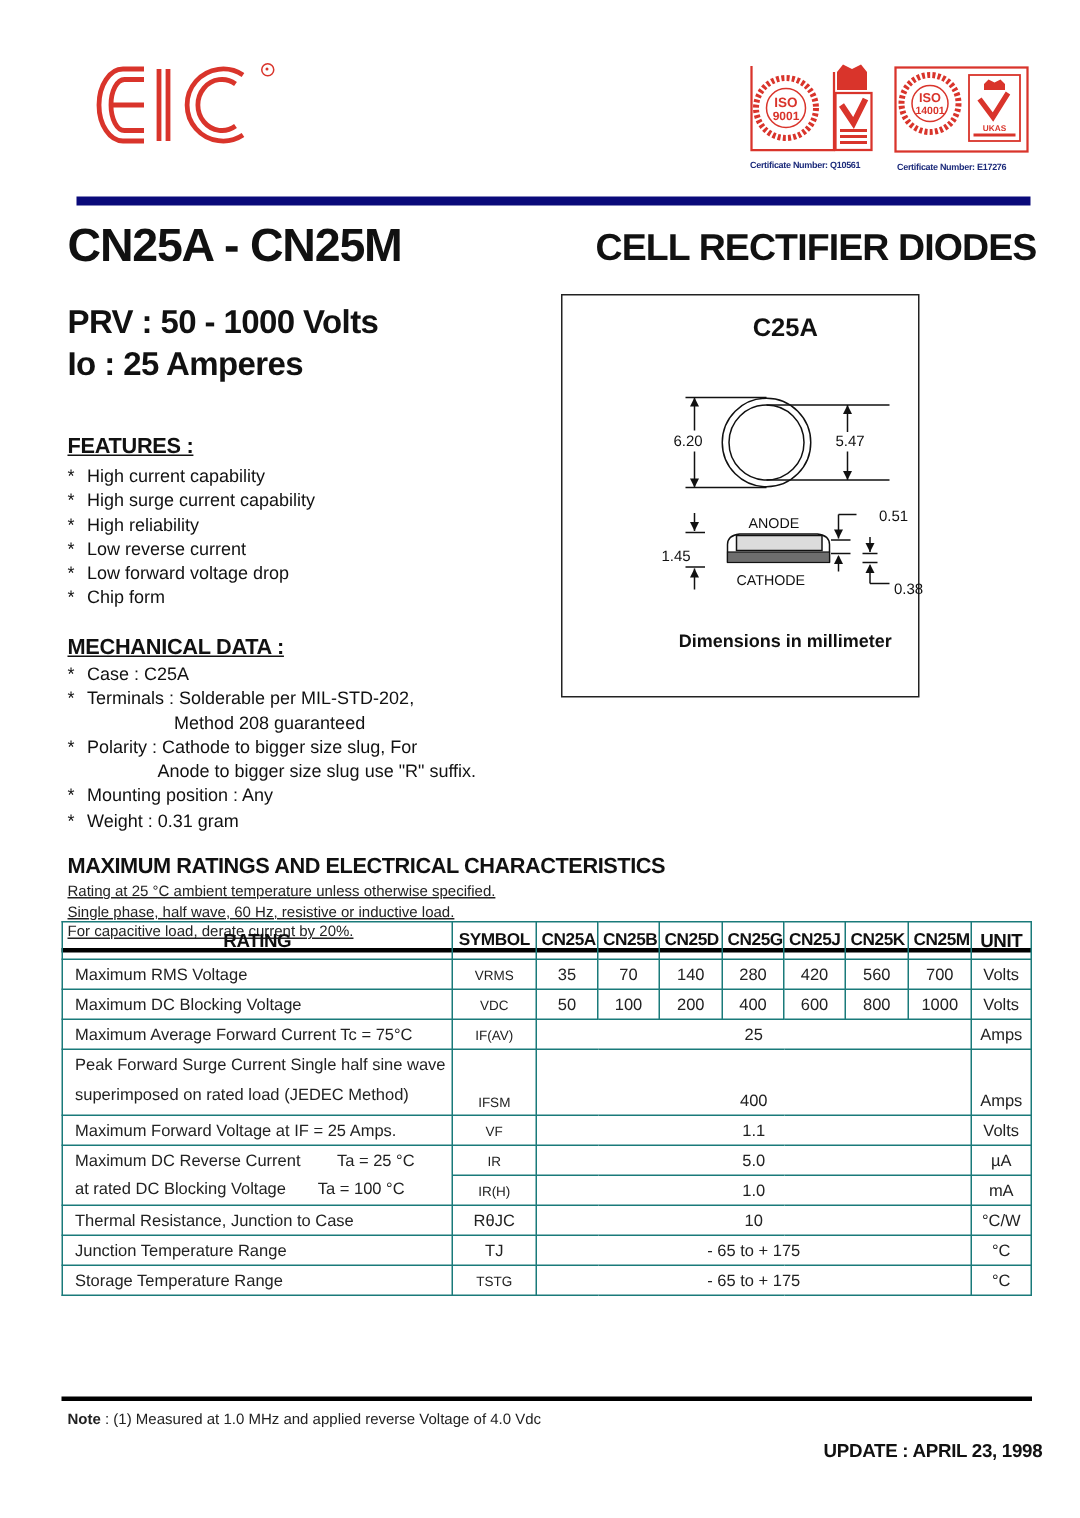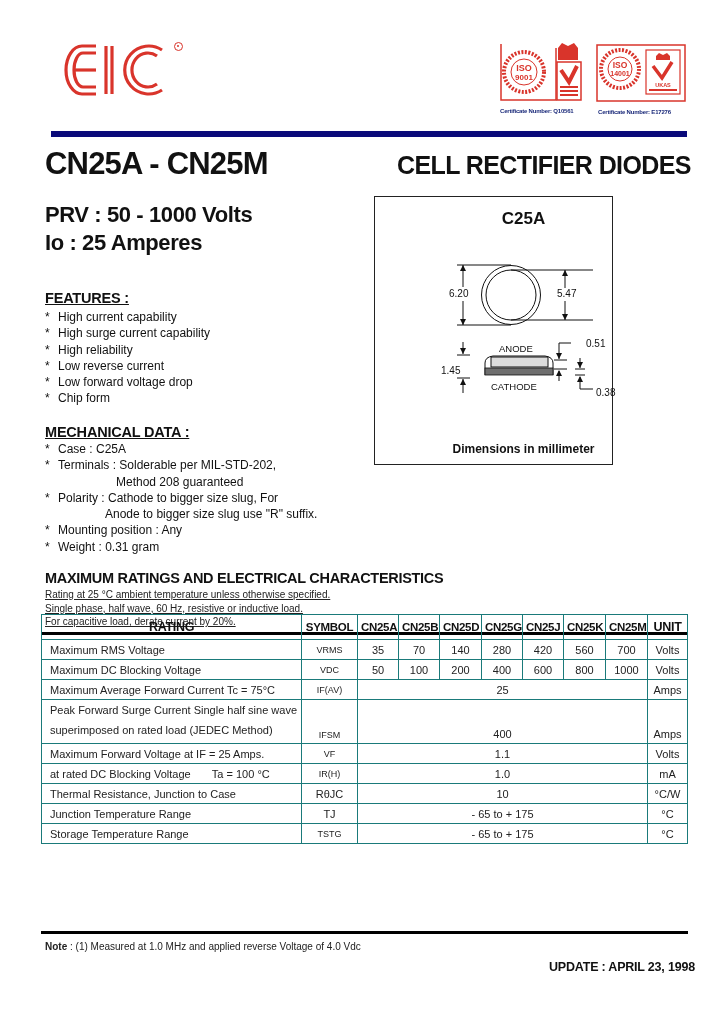--- a/index.html
+++ b/index.html
@@ -23,21 +23,21 @@
   .section-head { left: 45px; font-size: 14.5px; font-weight: bold; letter-spacing: -0.2px; text-decoration: underline; }
   .bullet-list { left: 45px; font-size: 12px; line-height: 16.3px; }
   .bullet-list .li { position: relative; padding-left: 13px; white-space: nowrap; }
   .bullet-list .li .star { position: absolute; left: 0; top: 0; }
   .bullet-list .cont { white-space: nowrap; }
 
   
   .dia-box { left: 374px; top: 196px; width: 239px; height: 269px; border: 1.3px solid #222; }
   .dia-title { left: 0; width: 297px; top: 12px; text-align: center; font-size: 17px; font-weight: bold; }
   .dia-svg { left: 0; top: 0; }
-  .dia-note { left: 0; width: 297px; top: 245px; text-align: center; font-size: 12px; font-weight: bold; }
+  .dia-note { left: 0; width: 297px; top: 223px; text-align: center; font-size: 12px; font-weight: bold; }
 
   
   .ratings-head { left: 45px; top: 570px; font-size: 14.5px; font-weight: bold; letter-spacing: -0.3px; white-space: nowrap; }
   .ratings-notes { left: 45px; top: 588px; font-size: 10px; line-height: 13.5px; color: #222; text-decoration: underline; }
   .top-rule { left: 41px; top: 632px; width: 647px; height: 3px; background: #000; }
   .bottom-rule { left: 41px; top: 931px; width: 647px; height: 3px; background: #000; }
 
   table.ratings { position: absolute; left: 41px; top: 614px; width: 646px; border-collapse: collapse; table-layout: fixed; font-size: 11px; }
   table.ratings td, table.ratings th { border: 1.2px solid #1a7a7a; height: 20px; padding: 0 3px; white-space: nowrap; overflow: hidden; }
   table.ratings th { height: 25px; font-weight: bold; font-size: 11.5px; text-align: center; letter-spacing: -0.3px; }
@@ -272,20 +272,26 @@
     <td class="unit">Amps</td>
   </tr>
 
   <tr>
     <td class="rating">Maximum Forward Voltage at IF = 25 Amps.</td>
     <td class="sym">VF</td>
     <td class="val" colspan="7">1.1</td>
     <td class="unit">Volts</td>
   </tr>
 
+  <tr>
+    <td class="rating nob" style="white-space:pre;">Maximum DC Reverse Current        Ta = 25 °C</td>
+    <td class="sym">IR</td>
+    <td class="val" colspan="7">5.0</td>
+    <td class="unit">µA</td>
+  </tr>
 
   <tr>
     <td class="rating not" style="white-space:pre;">at rated DC Blocking Voltage       Ta = 100 °C</td>
     <td class="sym">IR(H)</td>
     <td class="val" colspan="7">1.0</td>
     <td class="unit">mA</td>
   </tr>
 
 
   <tr>

